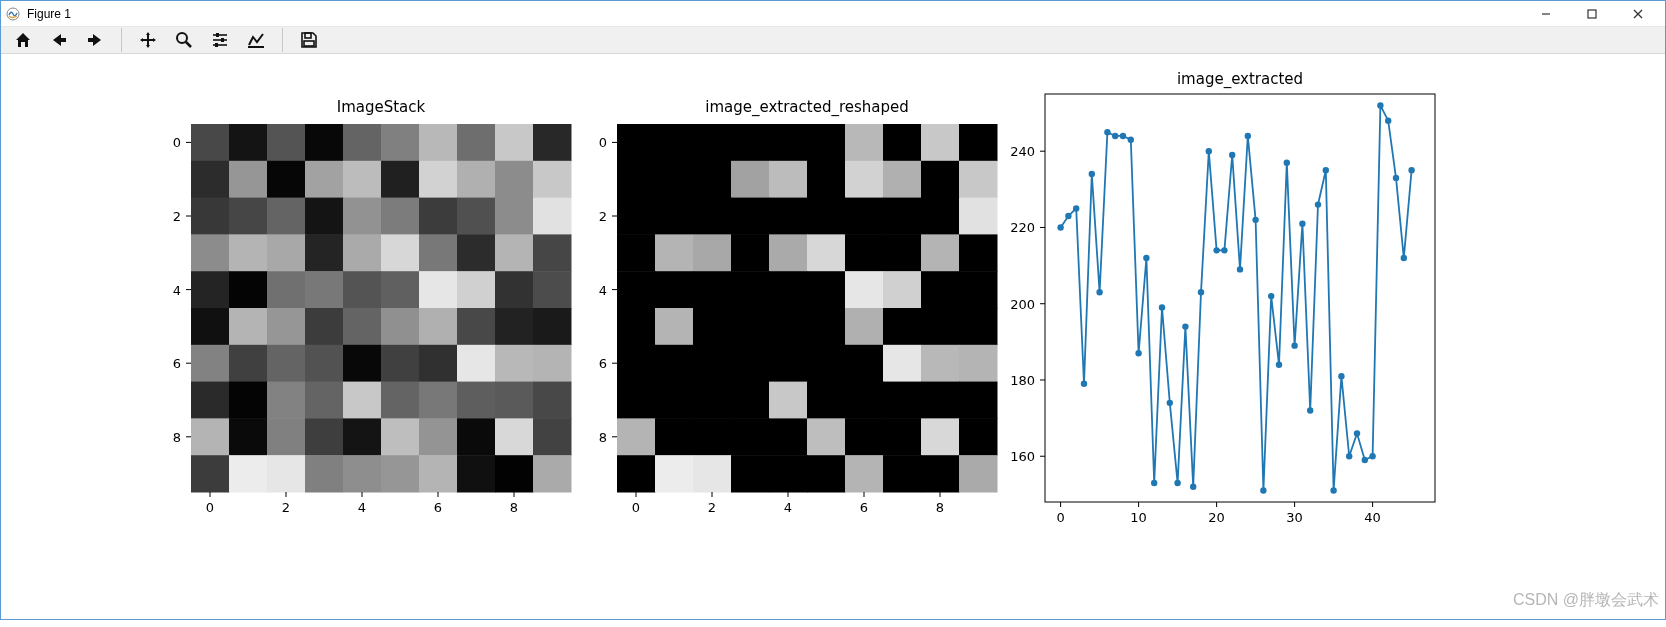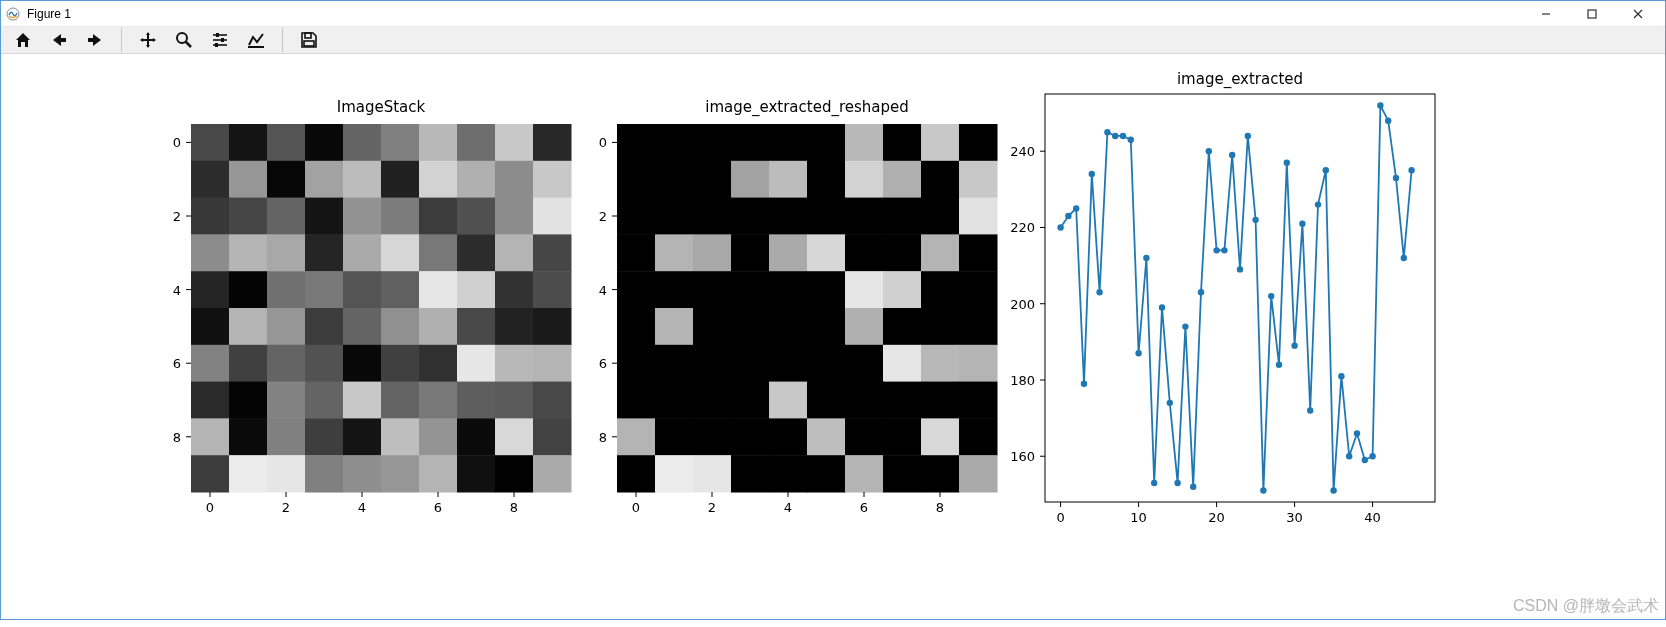--- a/index.html
+++ b/index.html
@@ -55,21 +55,21 @@
   }
   .toolbar .sep {
     width:1px; height:24px; background:#c8c8c8; margin:0 2px;
   }
   .canvas {
     flex: 1;
     position: relative;
     background: #fff;
   }
   .watermark {
-    position:absolute; right:6px; bottom:2px;
+    position:absolute; right:6px; bottom:8px;
     color: rgba(120,120,120,0.55);
     font-size: 16px;
     font-family: "Microsoft YaHei", sans-serif;
     pointer-events:none;
   }
   svg text { font-family: "DejaVu Sans", Arial, sans-serif; }
 </style>
 </head>
 <body>
 

